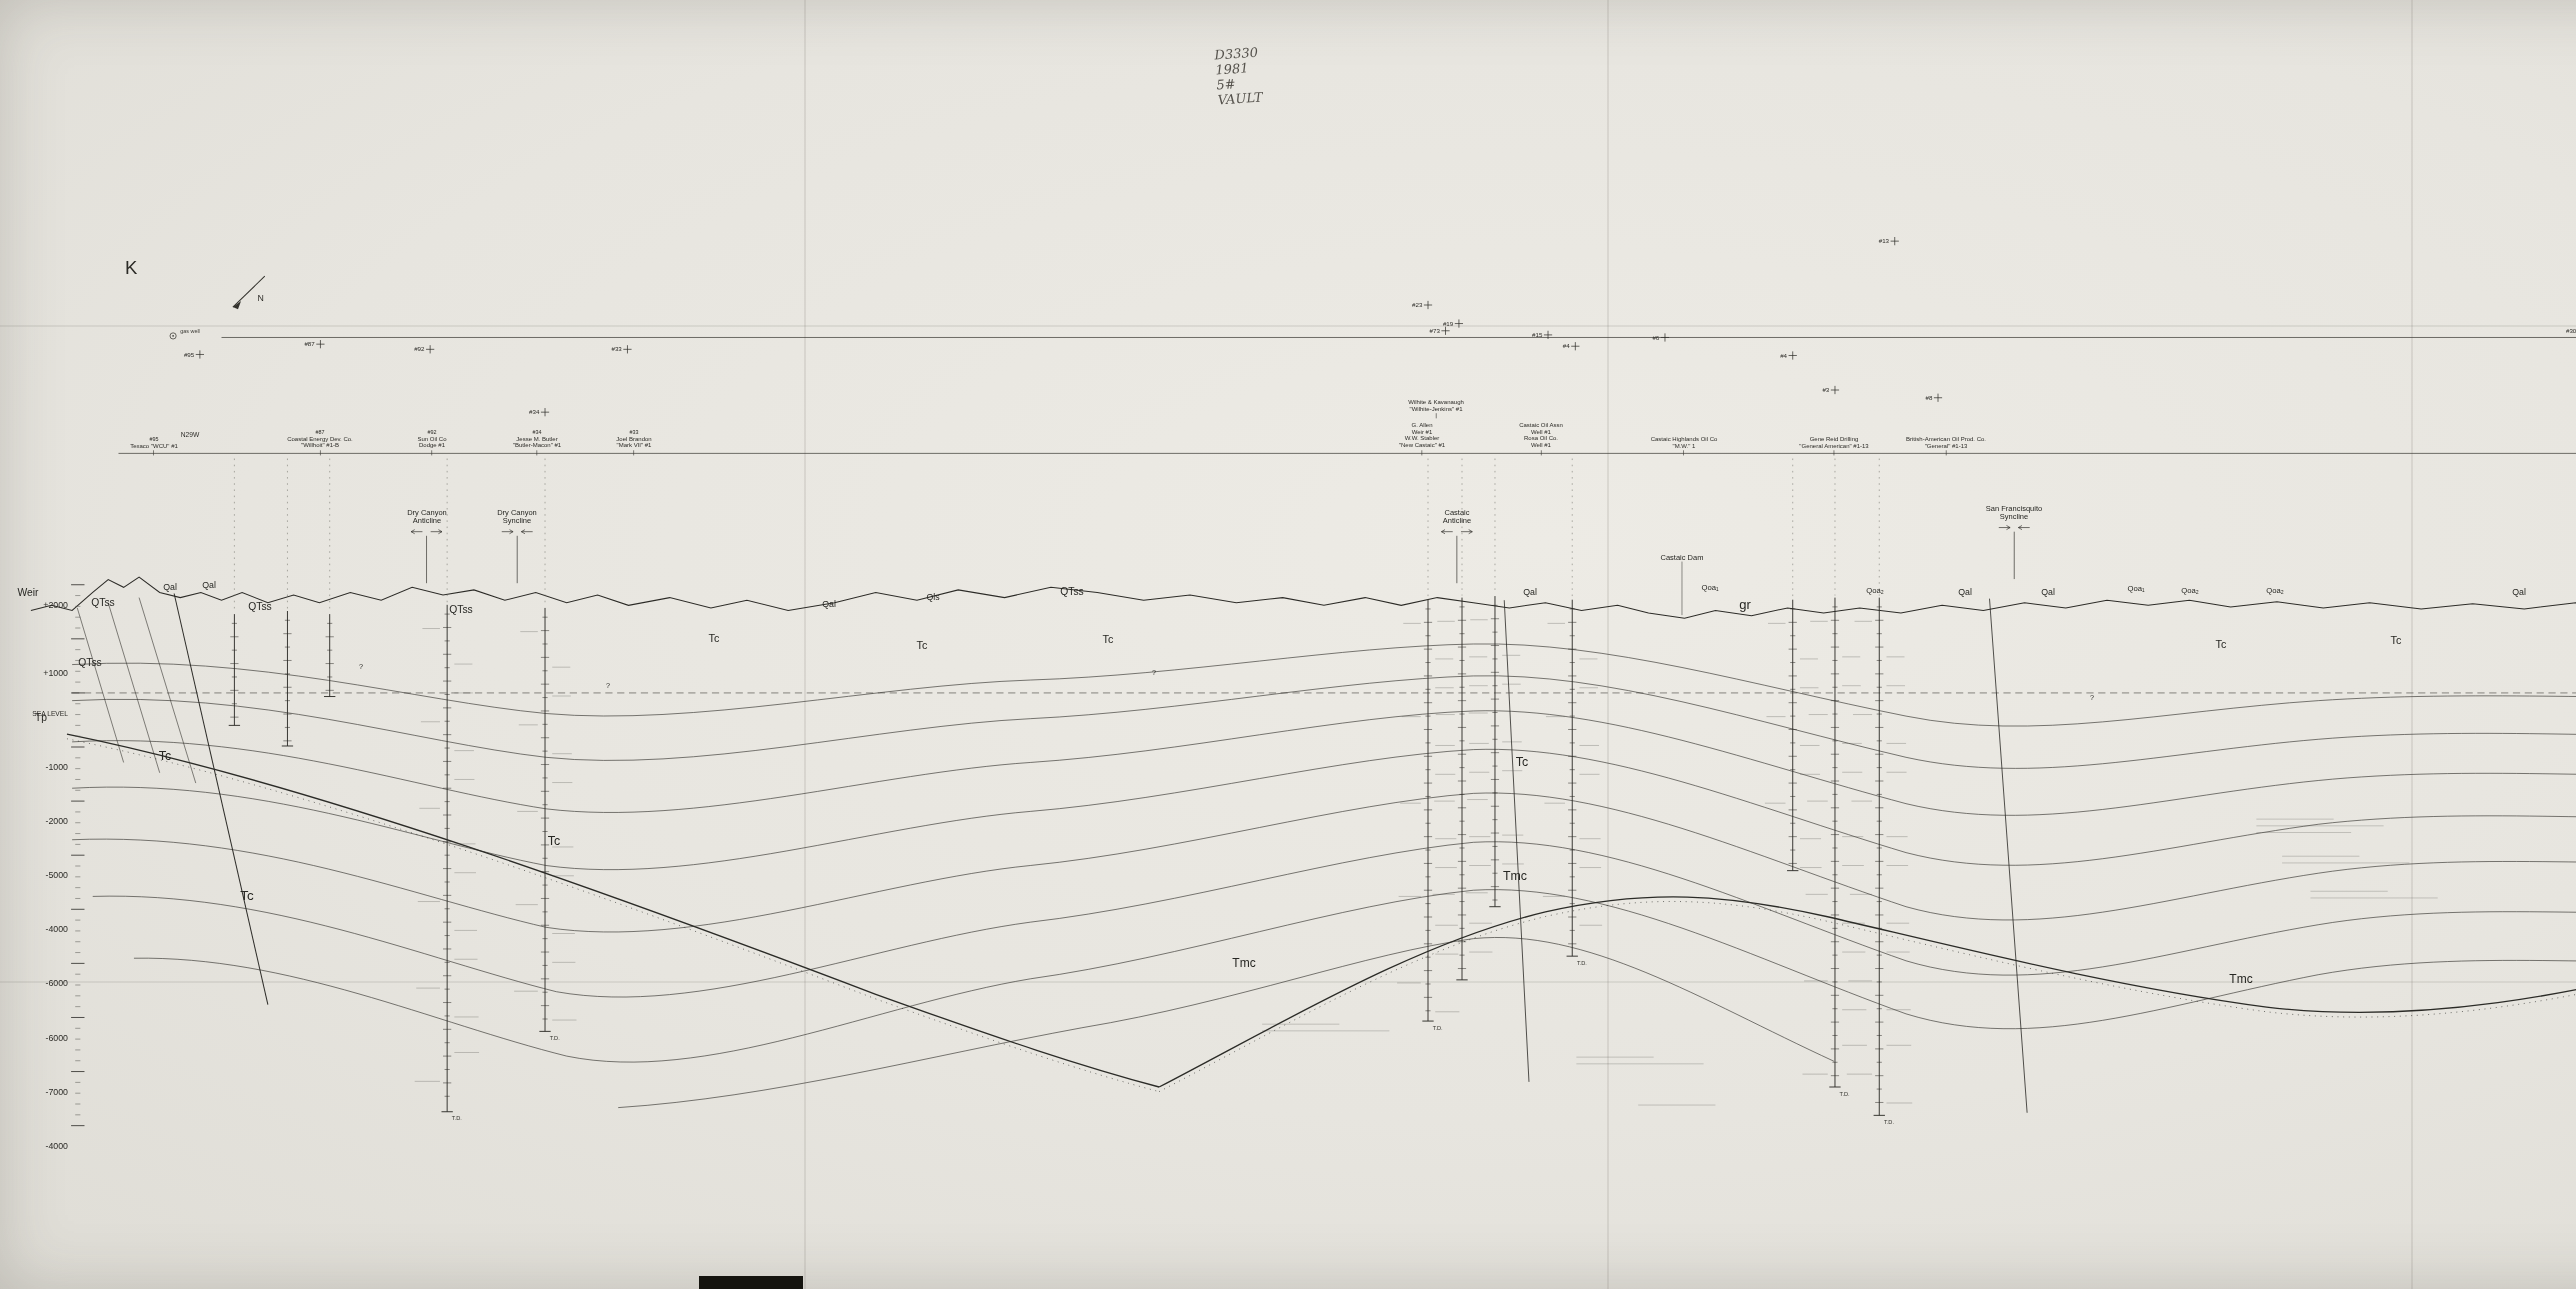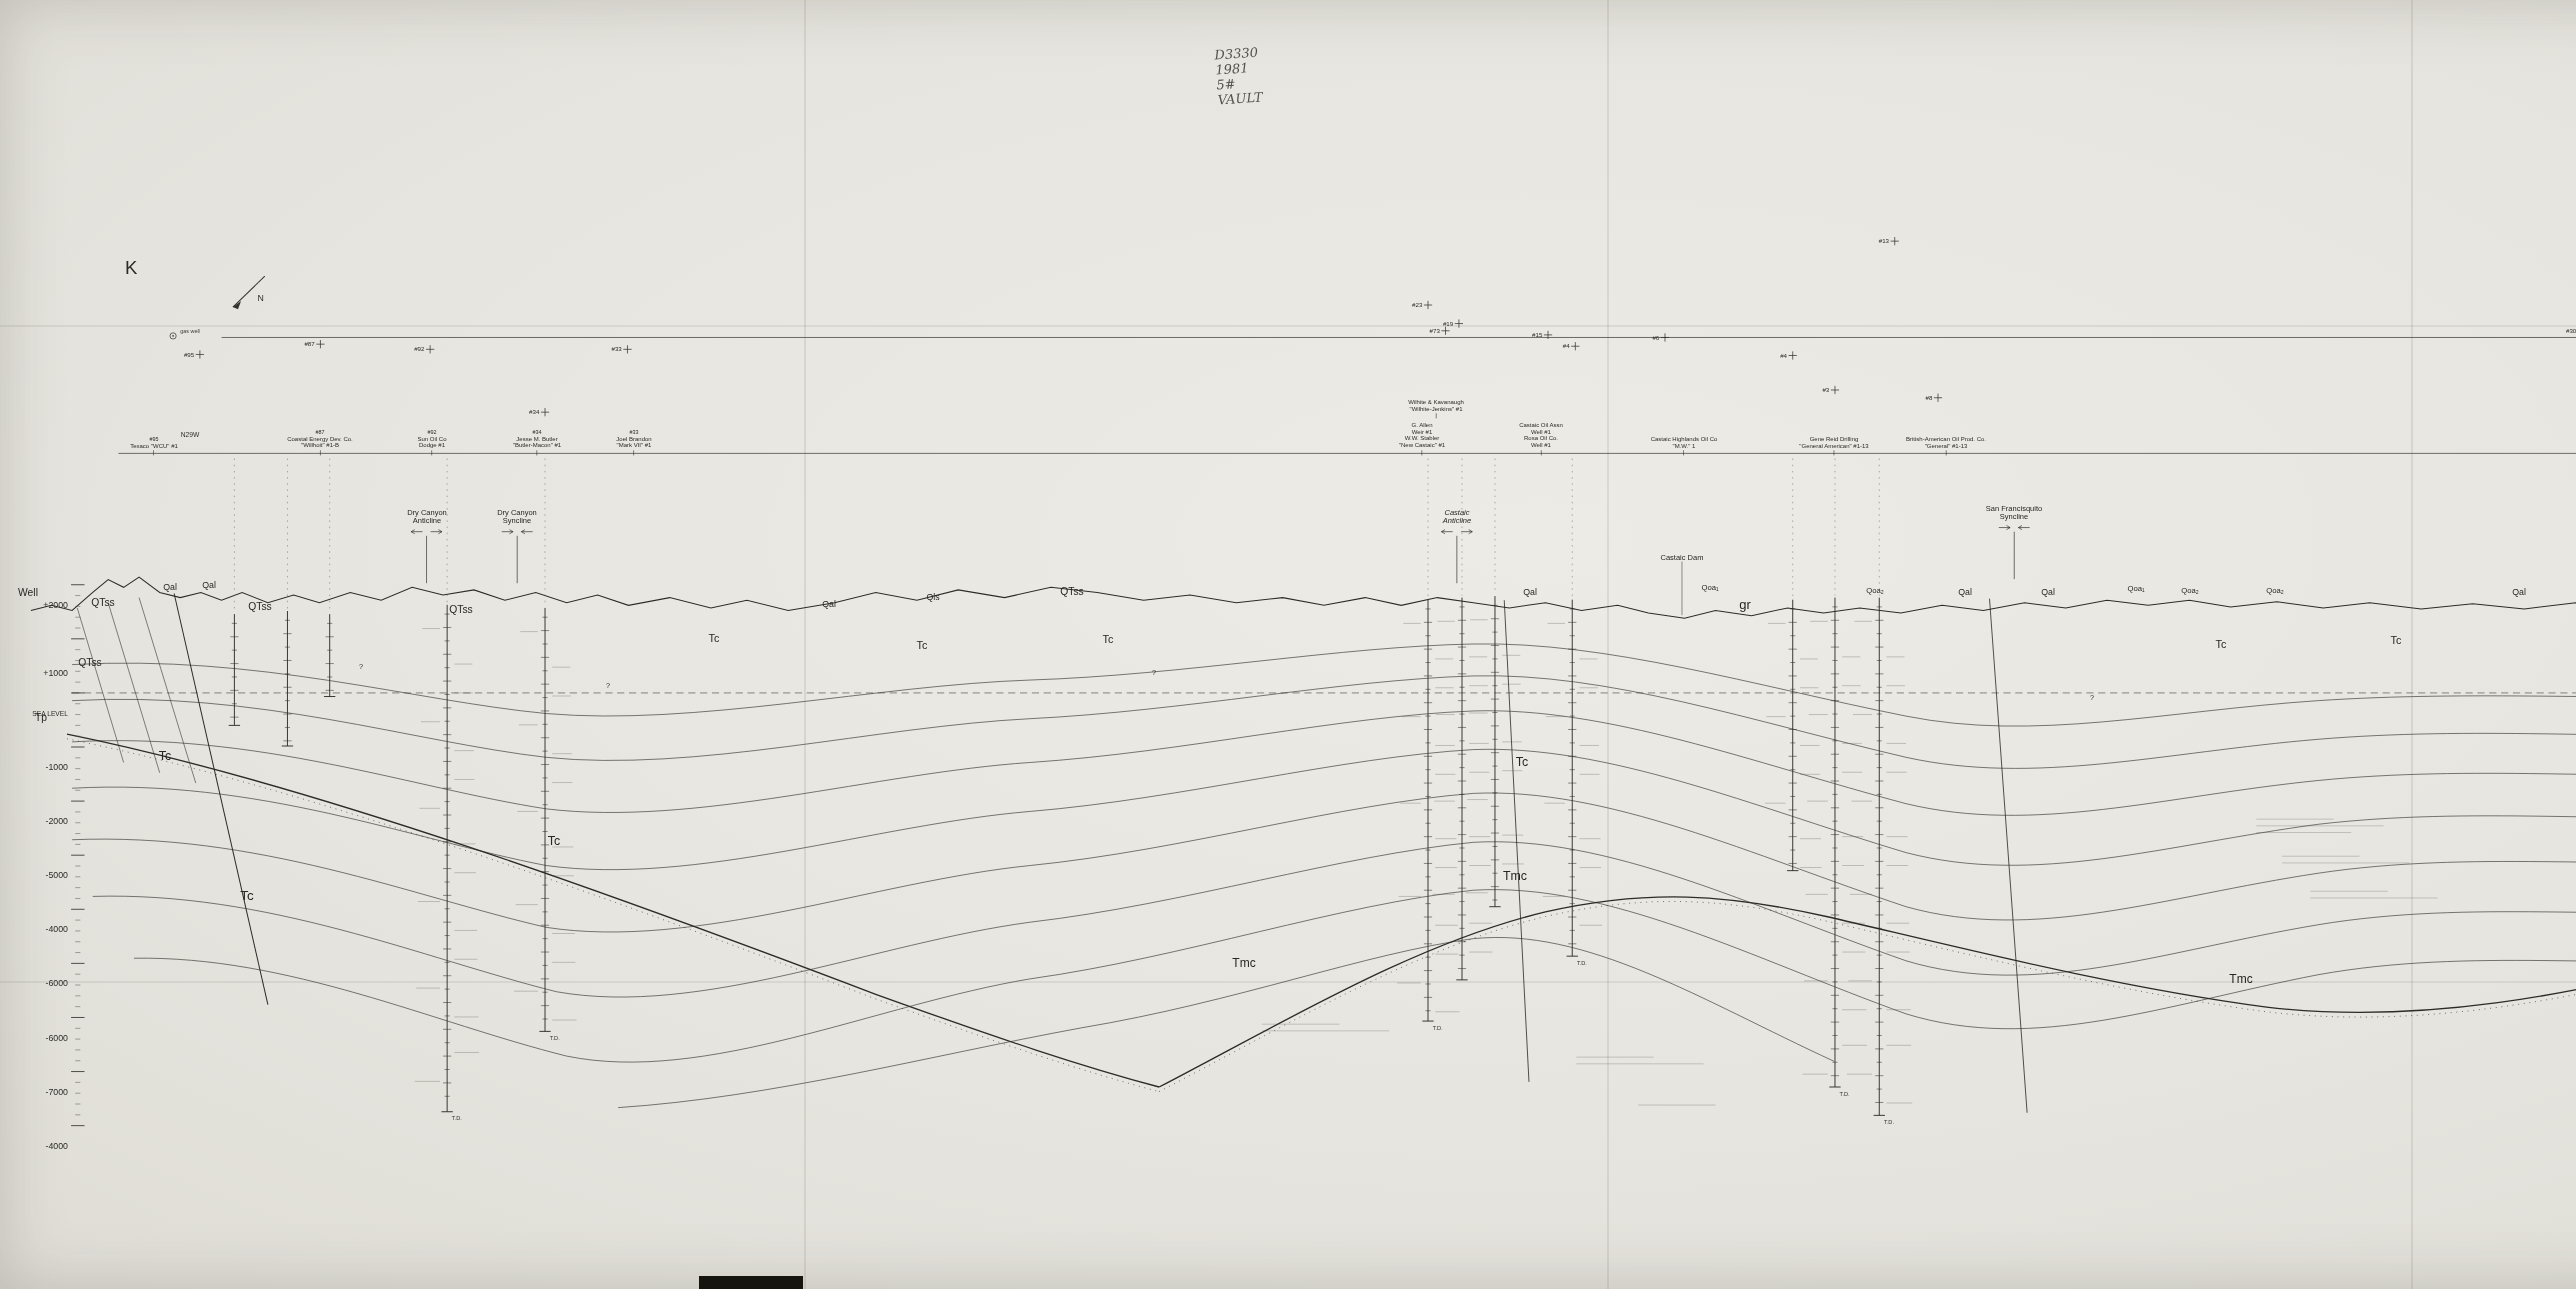--- a/index.html
+++ b/index.html
@@ -829,26 +829,26 @@
         <div>"General American" #1-13</div>
       </div>
       <div class="hdr" style="left: 1946px; top: 436px;">
         <div>British-American Oil Prod. Co.</div>
         <div>"General" #1-13</div>
       </div>
       <div class="structure" style="left: 427px; top: 509px;">Dry Canyon
 Anticline</div>
       <div class="structure" style="left: 517px; top: 509px;">Dry Canyon
 Syncline</div>
-      <div class="structure" style="left: 1457px; top: 509px; font-style: italic;">Castaic
+      <div class="structure" style="left: 1457px; top: 509px;">Castaic
 Anticline</div>
       <div class="structure" style="left: 1682px; top: 554px;">Castaic Dam</div>
       <div class="structure" style="left: 2014px; top: 505px;">San Francisquito
 Syncline</div>
-      <div class="fm" style="left: 28px; top: 592px; font-size: 10.3px;">Well</div>
+      <div class="fm" style="left: 28px; top: 592px; font-size: 10.3px;">Weir</div>
       <div class="fm" style="left: 103px; top: 602px; font-size: 10.3px;">QTss</div>
       <div class="fm" style="left: 170px; top: 587px; font-size: 8.8px;">Qal</div>
       <div class="fm" style="left: 209px; top: 585px; font-size: 8.8px;">Qal</div>
       <div class="fm" style="left: 260px; top: 606px; font-size: 10.3px;">QTss</div>
       <div class="fm" style="left: 461px; top: 609px; font-size: 10.3px;">QTss</div>
       <div class="fm" style="left: 90px; top: 662px; font-size: 10.3px;">QTss</div>
       <div class="fm" style="left: 41px; top: 717px; font-size: 10.3px;">Tp</div>
       <div class="fm" style="left: 165px; top: 756px; font-size: 12.4px;">Tc</div>
       <div class="fm" style="left: 247px; top: 895px; font-size: 13.4px;">Tc</div>
       <div class="fm" style="left: 554px; top: 841px; font-size: 12.4px;">Tc</div>

